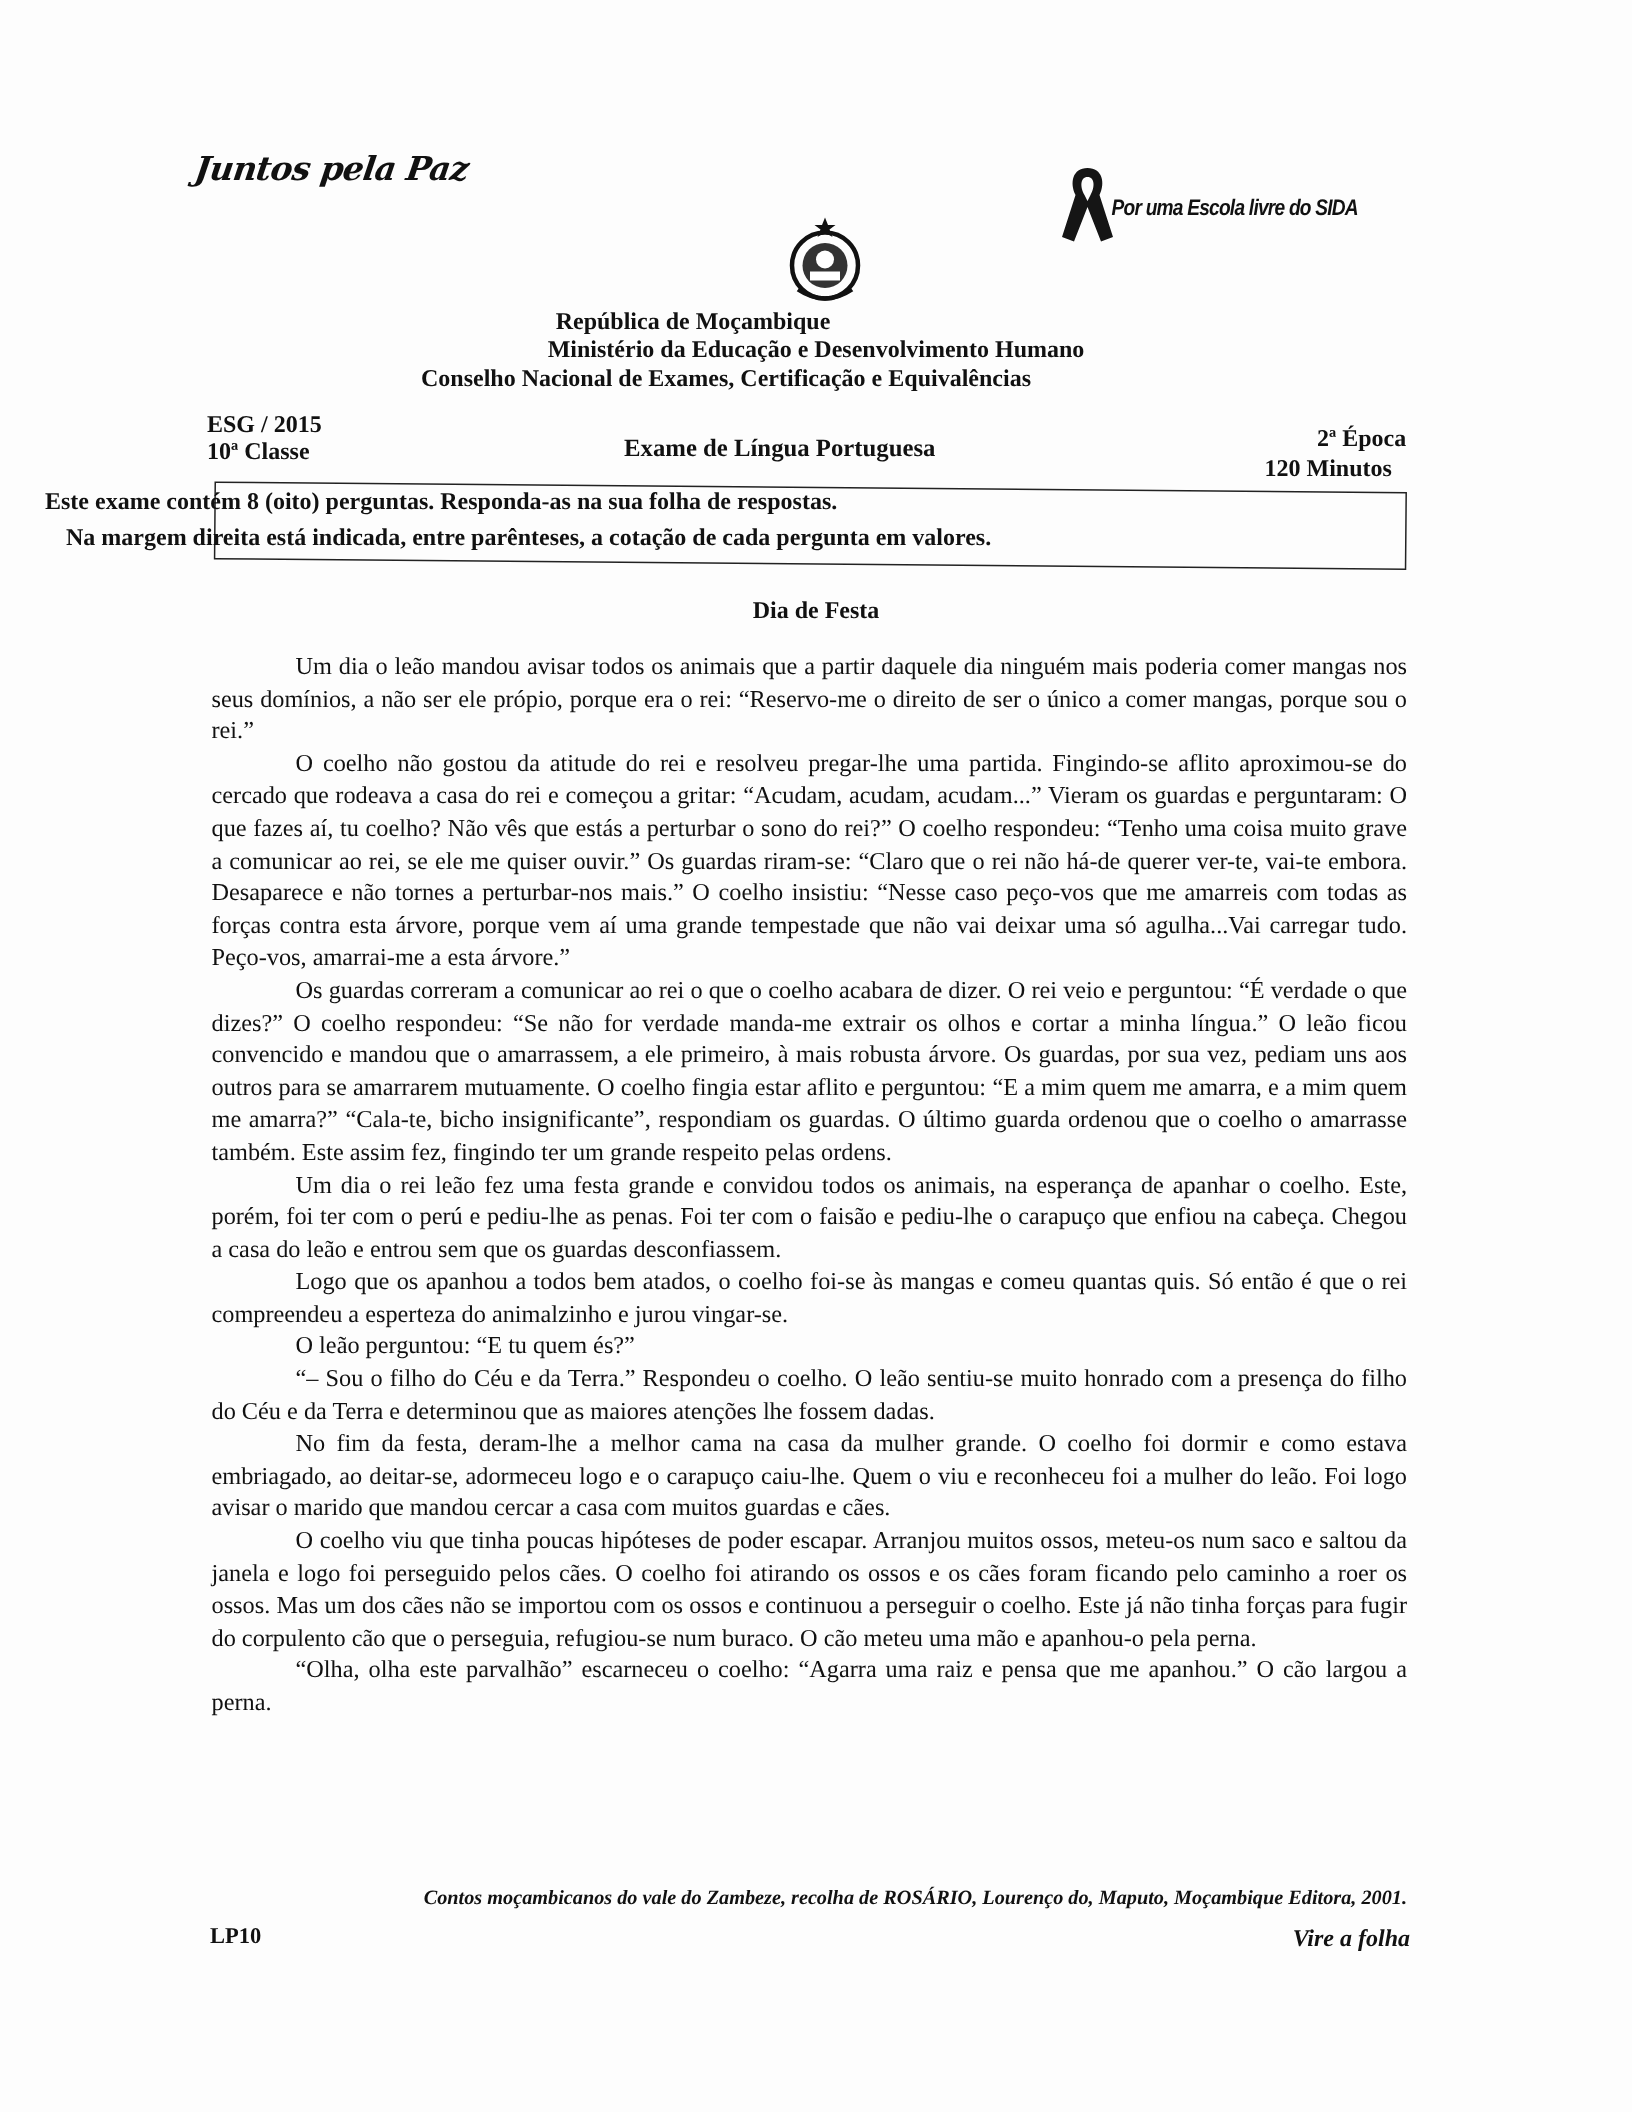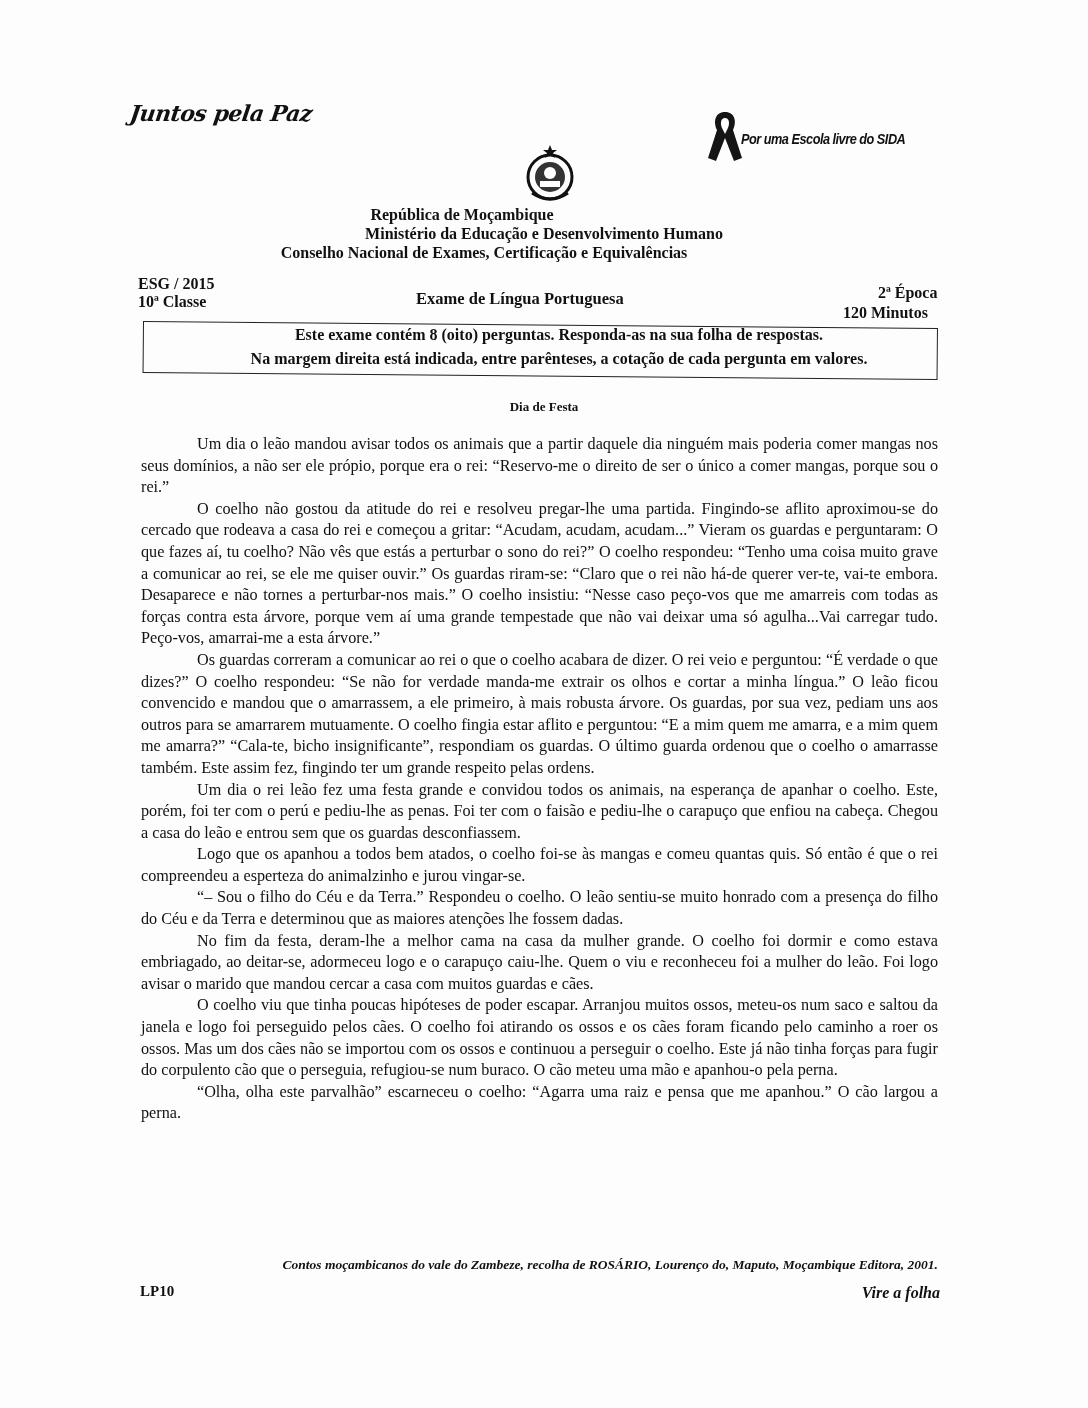--- a/index.html
+++ b/index.html
@@ -19,25 +19,25 @@
     .gov .l3 { position: absolute; left: 0; width: 968px; top: 243px; }
 
     .meta { position: absolute; font-family: "Liberation Serif", serif; font-weight: bold; font-size: 16px; }
     .esg { left: 138px; top: 275px; }
     .classe { left: 138px; top: 293px; }
     .exam-title { left: 416px; top: 289px; font-size: 16.5px; }
     .epoca { left: 878px; top: 284px; }
     .minutos { left: 843px; top: 304px; }
 
     .notice-box { position: absolute; left: 143px; top: 321px; width: 793px; height: 50px; border: 1.5px solid #222; transform: rotate(0.5deg); transform-origin: left top; }
-    .notice { position: absolute; left: 0; width: 1088px; text-align: center; font-family: "Liberation Serif", serif; font-weight: bold; font-size: 16px; }
+    .notice { position: absolute; left: 0; width: 1088px; text-align: left; font-family: "Liberation Serif", serif; font-weight: bold; font-size: 16px; }
     .notice.n1 { top: 326px; padding-left: 30px; box-sizing: border-box; }
-    .notice.n2 { top: 350px; padding-left: 30px; box-sizing: border-box; }
+    .notice.n2 { top: 350px; padding-left: 44px; box-sizing: border-box; }
 
-    .story-title { position: absolute; left: 0; width: 1088px; top: 399px; text-align: center; font-family: "Liberation Serif", serif; font-weight: bold; font-size: 13px; }
+    .story-title { position: absolute; left: 0; width: 1088px; top: 399px; text-align: center; font-family: "Liberation Serif", serif; font-weight: bold; font-size: 16px; }
 
     .body-text { position: absolute; left: 141px; top: 418px; width: 797px; font-family: "Liberation Serif", serif; font-size: 16.2px; line-height: 21.6px; text-align: justify; margin-top: 16px; }
     .body-text p { margin: 0; text-indent: 56px; }
 
     .source { position: absolute; left: 0; width: 938px; top: 1257px; text-align: right; font-family: "Liberation Serif", serif; font-weight: bold; font-style: italic; font-size: 13.5px; }
     .code { position: absolute; left: 140px; top: 1283px; font-family: "Liberation Serif", serif; font-weight: bold; font-size: 15px; }
     .turn { position: absolute; right: 148px; top: 1284px; font-family: "Liberation Serif", serif; font-weight: bold; font-style: italic; font-size: 16px; margin-left: 16px; }
   </style>
 </head>
 <body>
@@ -79,20 +79,21 @@
   <div class="notice n2">Na margem direita está indicada, entre parênteses, a cotação de cada pergunta em valores.</div>
 
   <div class="story-title">Dia de Festa</div>
 
   <div class="body-text">
     <p>Um dia o leão mandou avisar todos os animais que a partir daquele dia ninguém mais poderia comer mangas nos seus domínios, a não ser ele própio, porque era o rei: “Reservo-me o direito de ser o único a comer mangas, porque sou o rei.”</p>
     <p>O coelho não gostou da atitude do rei e resolveu pregar-lhe uma partida. Fingindo-se aflito aproximou-se do cercado que rodeava a casa do rei e começou a gritar: “Acudam, acudam, acudam...” Vieram os guardas e perguntaram: O que fazes aí, tu coelho? Não vês que estás a perturbar o sono do rei?” O coelho respondeu: “Tenho uma coisa muito grave a comunicar ao rei, se ele me quiser ouvir.” Os guardas riram-se: “Claro que o rei não há-de querer ver-te, vai-te embora. Desaparece e não tornes a perturbar-nos mais.” O coelho insistiu: “Nesse caso peço-vos que me amarreis com todas as forças contra esta árvore, porque vem aí uma grande tempestade que não vai deixar uma só agulha...Vai carregar tudo. Peço-vos, amarrai-me a esta árvore.”</p>
     <p>Os guardas correram a comunicar ao rei o que o coelho acabara de dizer. O rei veio e perguntou: “É verdade o que dizes?” O coelho respondeu: “Se não for verdade manda-me extrair os olhos e cortar a minha língua.” O leão ficou convencido e mandou que o amarrassem, a ele primeiro, à mais robusta árvore. Os guardas, por sua vez, pediam uns aos outros para se amarrarem mutuamente. O coelho fingia estar aflito e perguntou: “E a mim quem me amarra, e a mim quem me amarra?” “Cala-te, bicho insignificante”, respondiam os guardas. O último guarda ordenou que o coelho o amarrasse também. Este assim fez, fingindo ter um grande respeito pelas ordens.</p>
     <p>Um dia o rei leão fez uma festa grande e convidou todos os animais, na esperança de apanhar o coelho. Este, porém, foi ter com o perú e pediu-lhe as penas. Foi ter com o faisão e pediu-lhe o carapuço que enfiou na cabeça. Chegou a casa do leão e entrou sem que os guardas desconfiassem.</p>
     <p>Logo que os apanhou a todos bem atados, o coelho foi-se às mangas e comeu quantas quis. Só então é que o rei compreendeu a esperteza do animalzinho e jurou vingar-se.</p>
+    <p>O leão perguntou: “E tu quem és?”</p>
     <p>“– Sou o filho do Céu e da Terra.” Respondeu o coelho. O leão sentiu-se muito honrado com a presença do filho do Céu e da Terra e determinou que as maiores atenções lhe fossem dadas.</p>
     <p>No fim da festa, deram-lhe a melhor cama na casa da mulher grande. O coelho foi dormir e como estava embriagado, ao deitar-se, adormeceu logo e o carapuço caiu-lhe. Quem o viu e reconheceu foi a mulher do leão. Foi logo avisar o marido que mandou cercar a casa com muitos guardas e cães.</p>
     <p>O coelho viu que tinha poucas hipóteses de poder escapar. Arranjou muitos ossos, meteu-os num saco e saltou da janela e logo foi perseguido pelos cães. O coelho foi atirando os ossos e os cães foram ficando pelo caminho a roer os ossos. Mas um dos cães não se importou com os ossos e continuou a perseguir o coelho. Este já não tinha forças para fugir do corpulento cão que o perseguia, refugiou-se num buraco. O cão meteu uma mão e apanhou-o pela perna.</p>
     <p>“Olha, olha este parvalhão” escarneceu o coelho: “Agarra uma raiz e pensa que me apanhou.” O cão largou a perna.</p>
   </div>
 
   <div class="source">Contos moçambicanos do vale do Zambeze, recolha de ROSÁRIO, Lourenço do, Maputo, Moçambique Editora, 2001.</div>
   <div class="code">LP10</div>
   <div class="turn">Vire a folha</div>
 </div>

